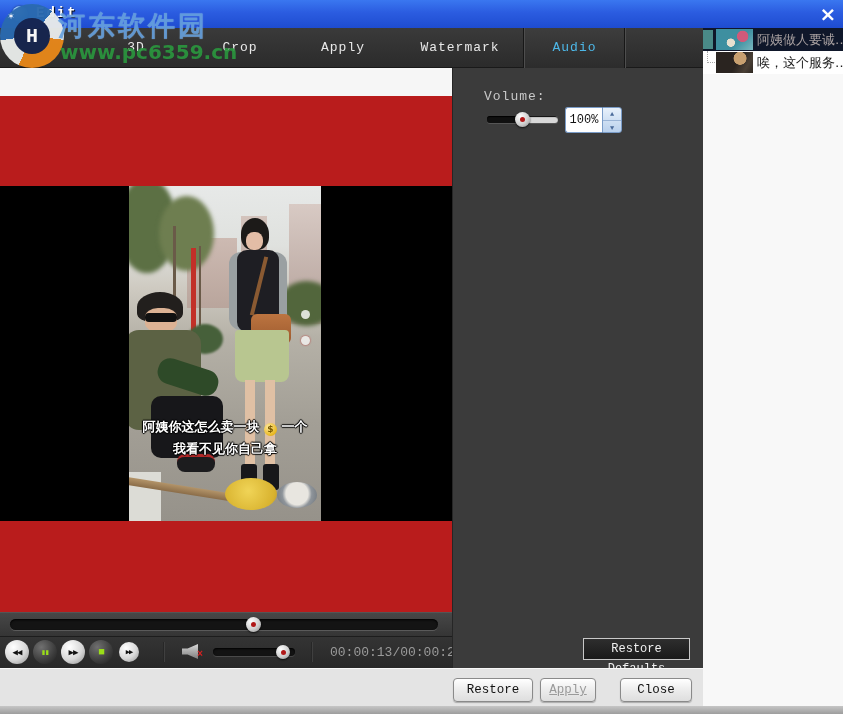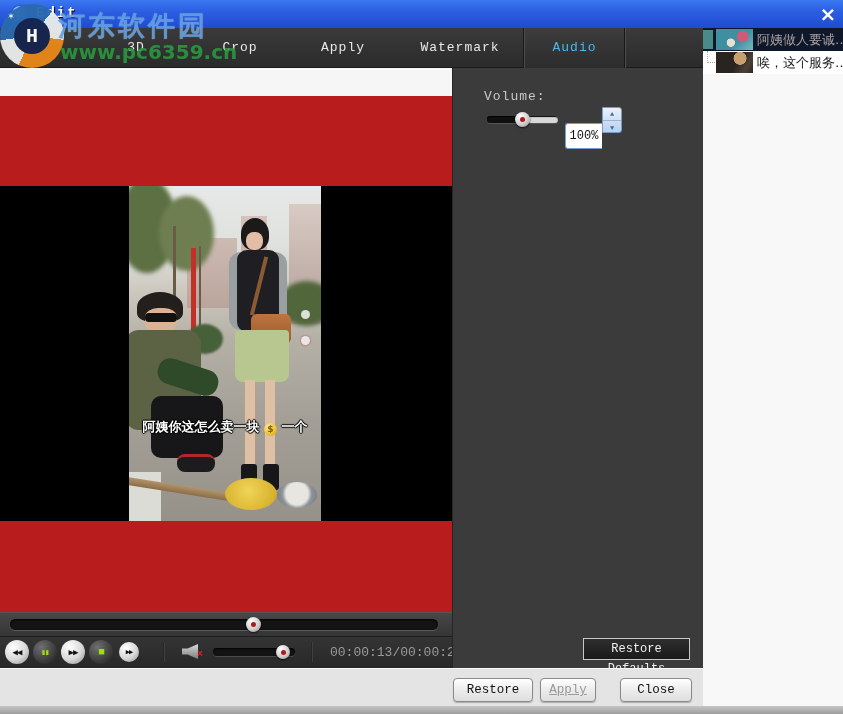--- a/index.html
+++ b/index.html
@@ -135,21 +135,21 @@
   .volume-label { left:484px; top:89px; color:#c8c8c8; font-size:13px; letter-spacing:1px; }
   .vol2-track {
     left:487px; top:116px; width:71px; height:7px; border-radius:3px;
     background:linear-gradient(90deg,#101010 0 49%, #d8d8d8 49% 100%);
     box-shadow:0 1px 0 #555, inset 0 1px 1px #000;
   }
   .spin-wrap { left:565px; top:107px; width:57px; height:26px; }
   .spin-value {
     position:absolute; left:0; top:0; width:37px; height:26px; background:#fff;
     border:1px solid #7a9cc8; border-right:none; border-radius:3px 0 0 3px;
-    font-size:12px; line-height:24px; text-align:center; color:#111;margin-top:16px;
+    font-size:12px; line-height:24px; text-align:center; color:#111;
   }
   .spin-btns {
     position:absolute; left:37px; top:0; width:20px; height:26px;
     border:1px solid #7a9cc8; border-radius:0 3px 3px 0; overflow:hidden;
     background:linear-gradient(180deg,#e8f1fb,#b9d0ec);
   }
   .spin-btn { width:100%; height:13px; display:flex; align-items:center; justify-content:center;
     color:#44engagement } 
   .spin-btn { color:#4a6a9a; font-size:7px; }
   .spin-btn.up { border-bottom:1px solid #9ab4d6; }
@@ -289,20 +289,21 @@
       <div class="v" style="left:148px; top:296px; width:40px; height:26px; border-radius:50%; background:radial-gradient(circle at 50% 45%, #e8e6e0 0 45%, #8e949a 60%, #6a7076);"></div>
 
       <div class="v" style="left:172px; top:124px; width:9px; height:9px; border-radius:50%; background:rgba(255,255,255,.8);"></div>
       <div class="v" style="left:172px; top:150px; width:9px; height:9px; border-radius:50%; background:rgba(255,255,255,.7); box-shadow:0 0 2px #c03030;"></div>
 
       <div class="v subtitle" style="top:232px;">
         <span>阿姨你这怎么卖一块</span>
         <span class="coin">$</span>
         <span>一个</span>
       </div>
+      <div class="v subtitle" style="top:254px;">我看不见你自己拿</div>
     </div>
   </div>
 
   <div class="abs seek-strip">
     <div class="abs seek-track" style="left:10px; top:6px;"></div>
     <div class="abs knob" style="left:246px; top:4px; width:15px; height:15px;"></div>
   </div>
 
   <div class="abs controls"></div>
   <div class="cbtn silver" style="left:5px; top:640px; width:24px; height:24px; font-size:9px;">◀◀</div>

